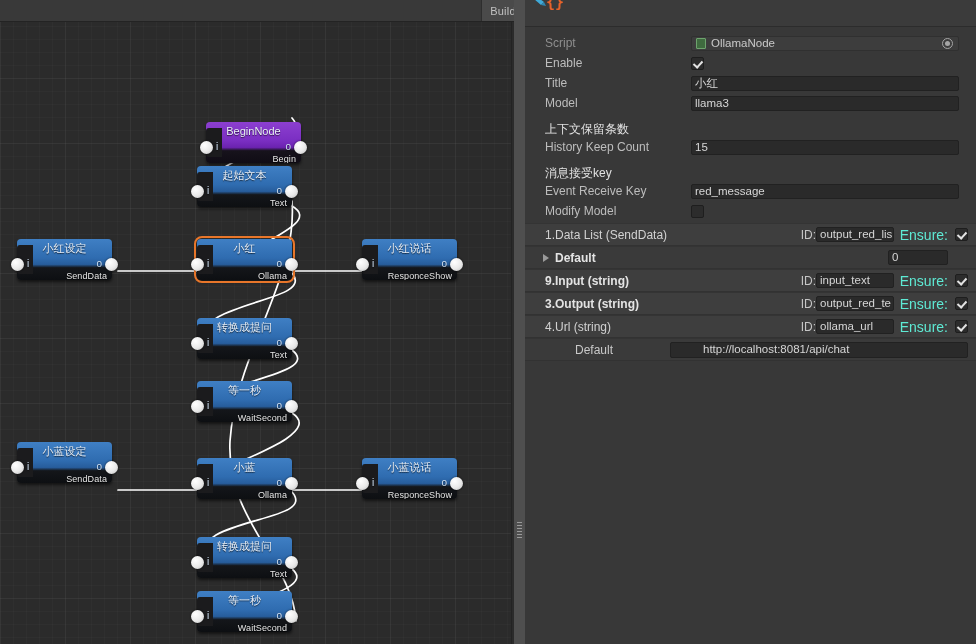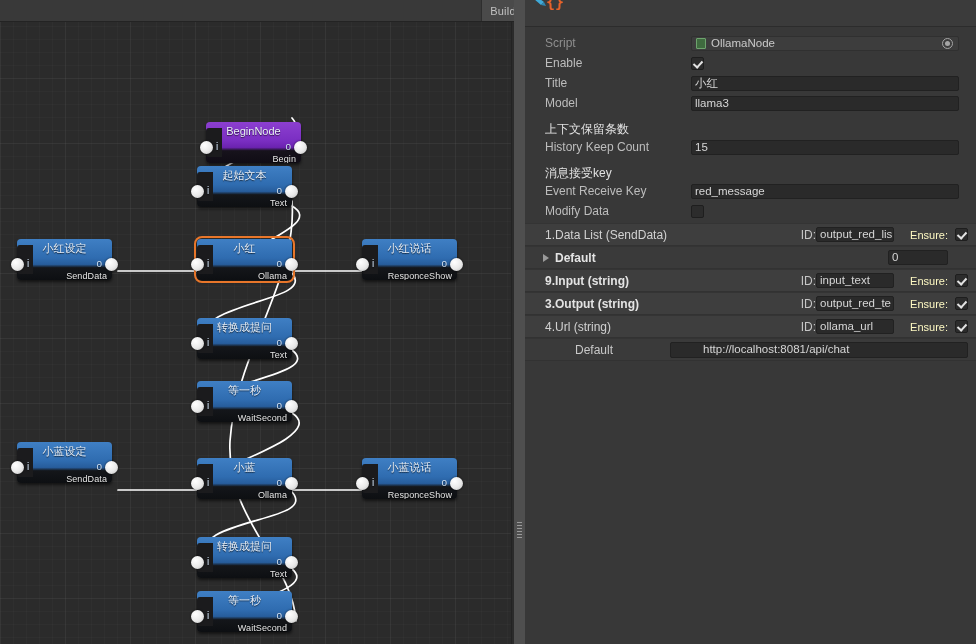--- a/index.html
+++ b/index.html
@@ -178,21 +178,21 @@
     padding-left:20px;font-size:12px;color:#d2d2d2;white-space:nowrap;
   }
   .drow .dname.bold{font-weight:bold;color:#e4e4e4;}
   .drow .idlabel{
     position:absolute;right:160px;font-size:12px;color:#c6c6c6;
   }
   .drow .idfield{
     position:absolute;right:82px;width:78px;height:15px;
   }
   .drow .enslabel{
-    position:absolute;right:28px;font-size:11px;color:#fef9c3;
+    position:absolute;right:28px;font-size:14px;color:#5eead4;
   }
   .drow .enscb{position:absolute;right:8px;}
   .drow .numfield{
     position:absolute;right:28px;width:60px;height:15px;
   }
   .drow .foldarrow{
     display:inline-block;margin-left:18px;margin-right:6px;
     width:0;height:0;border-top:4px solid transparent;
     border-bottom:4px solid transparent;border-left:6px solid #9a9a9a;
   }
@@ -435,21 +435,21 @@
     <div class="spacer6"></div>
 
     <div class="header-cn">消息接受key</div>
 
     <div class="row">
       <div class="lbl">Event Receive Key</div>
       <div class="field wide">red_message</div>
     </div>
 
     <div class="row">
-      <div class="lbl">Modify Data</div>
+      <div class="lbl">Modify Model</div>
       <div class="cbox"></div>
     </div>
 
     <div class="spacer2"></div>
 
     <div class="drow">
       <span class="dname">1.Data List (SendData)</span>
       <span class="idlabel">ID:</span>
       <span class="field idfield">output_red_lis</span>
       <span class="enslabel">Ensure:</span>

